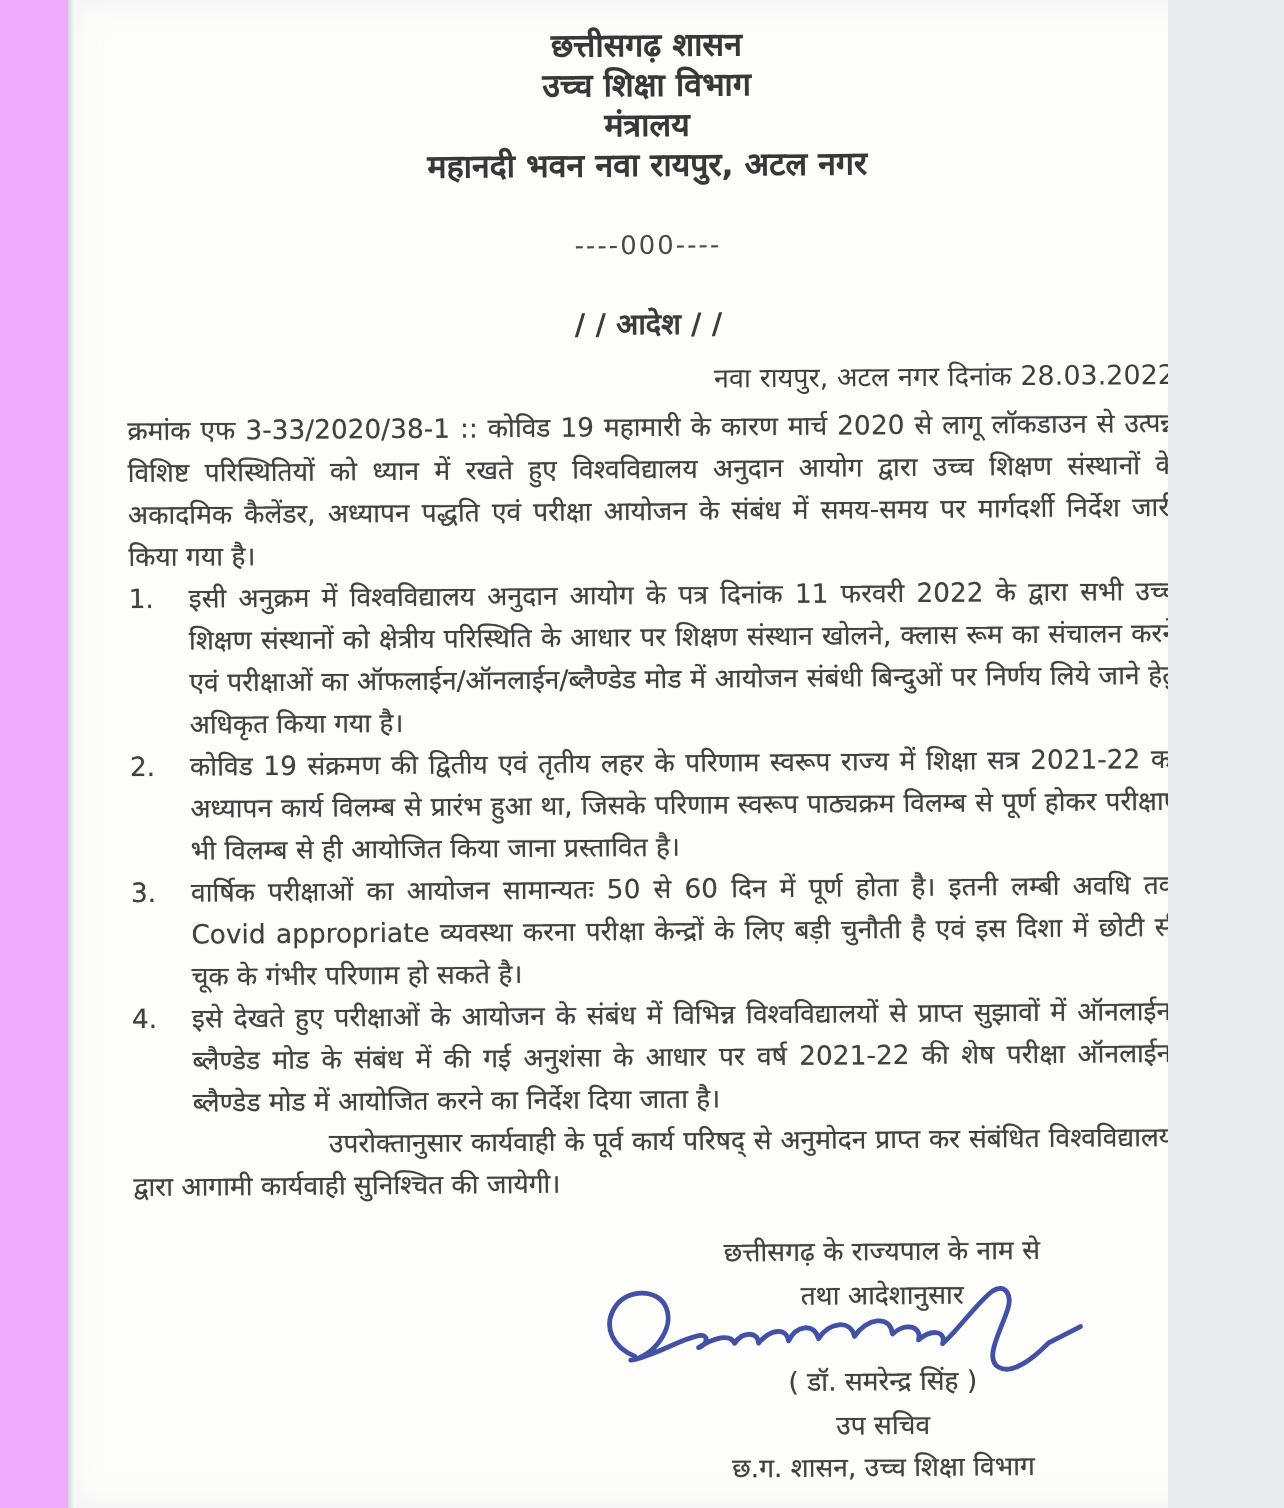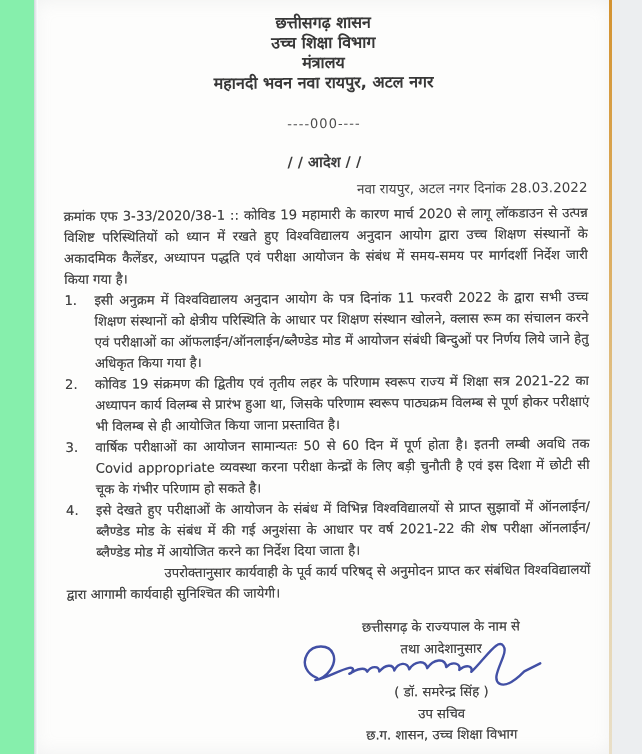--- a/index.html
+++ b/index.html
@@ -1,18 +1,18 @@
 <!DOCTYPE html>
 <html><head>
 <meta charset="utf-8">
 <style>
   html,body{margin:0;padding:0;background:#e9ebed;}
   .scan-wrap{
-    position:relative;width:642px;height:754px;overflow:hidden;
-    background:#86efac;
+    position:relative;width:584px;height:754px;overflow:hidden;
+    background:#f0abfc;
     font-family:"DejaVu Sans",sans-serif;
   }
   .page{
     position:absolute;left:34px;top:0;width:578px;height:754px;
     background:#fdfdfc;
     box-shadow:inset 0 0 18px rgba(180,185,190,.18);
   }
   .left-seam{
     position:absolute;left:34px;top:0;width:4px;height:754px;
     background:linear-gradient(to right,#cfd6d9,#eef2f3 60%,#ffffff);

